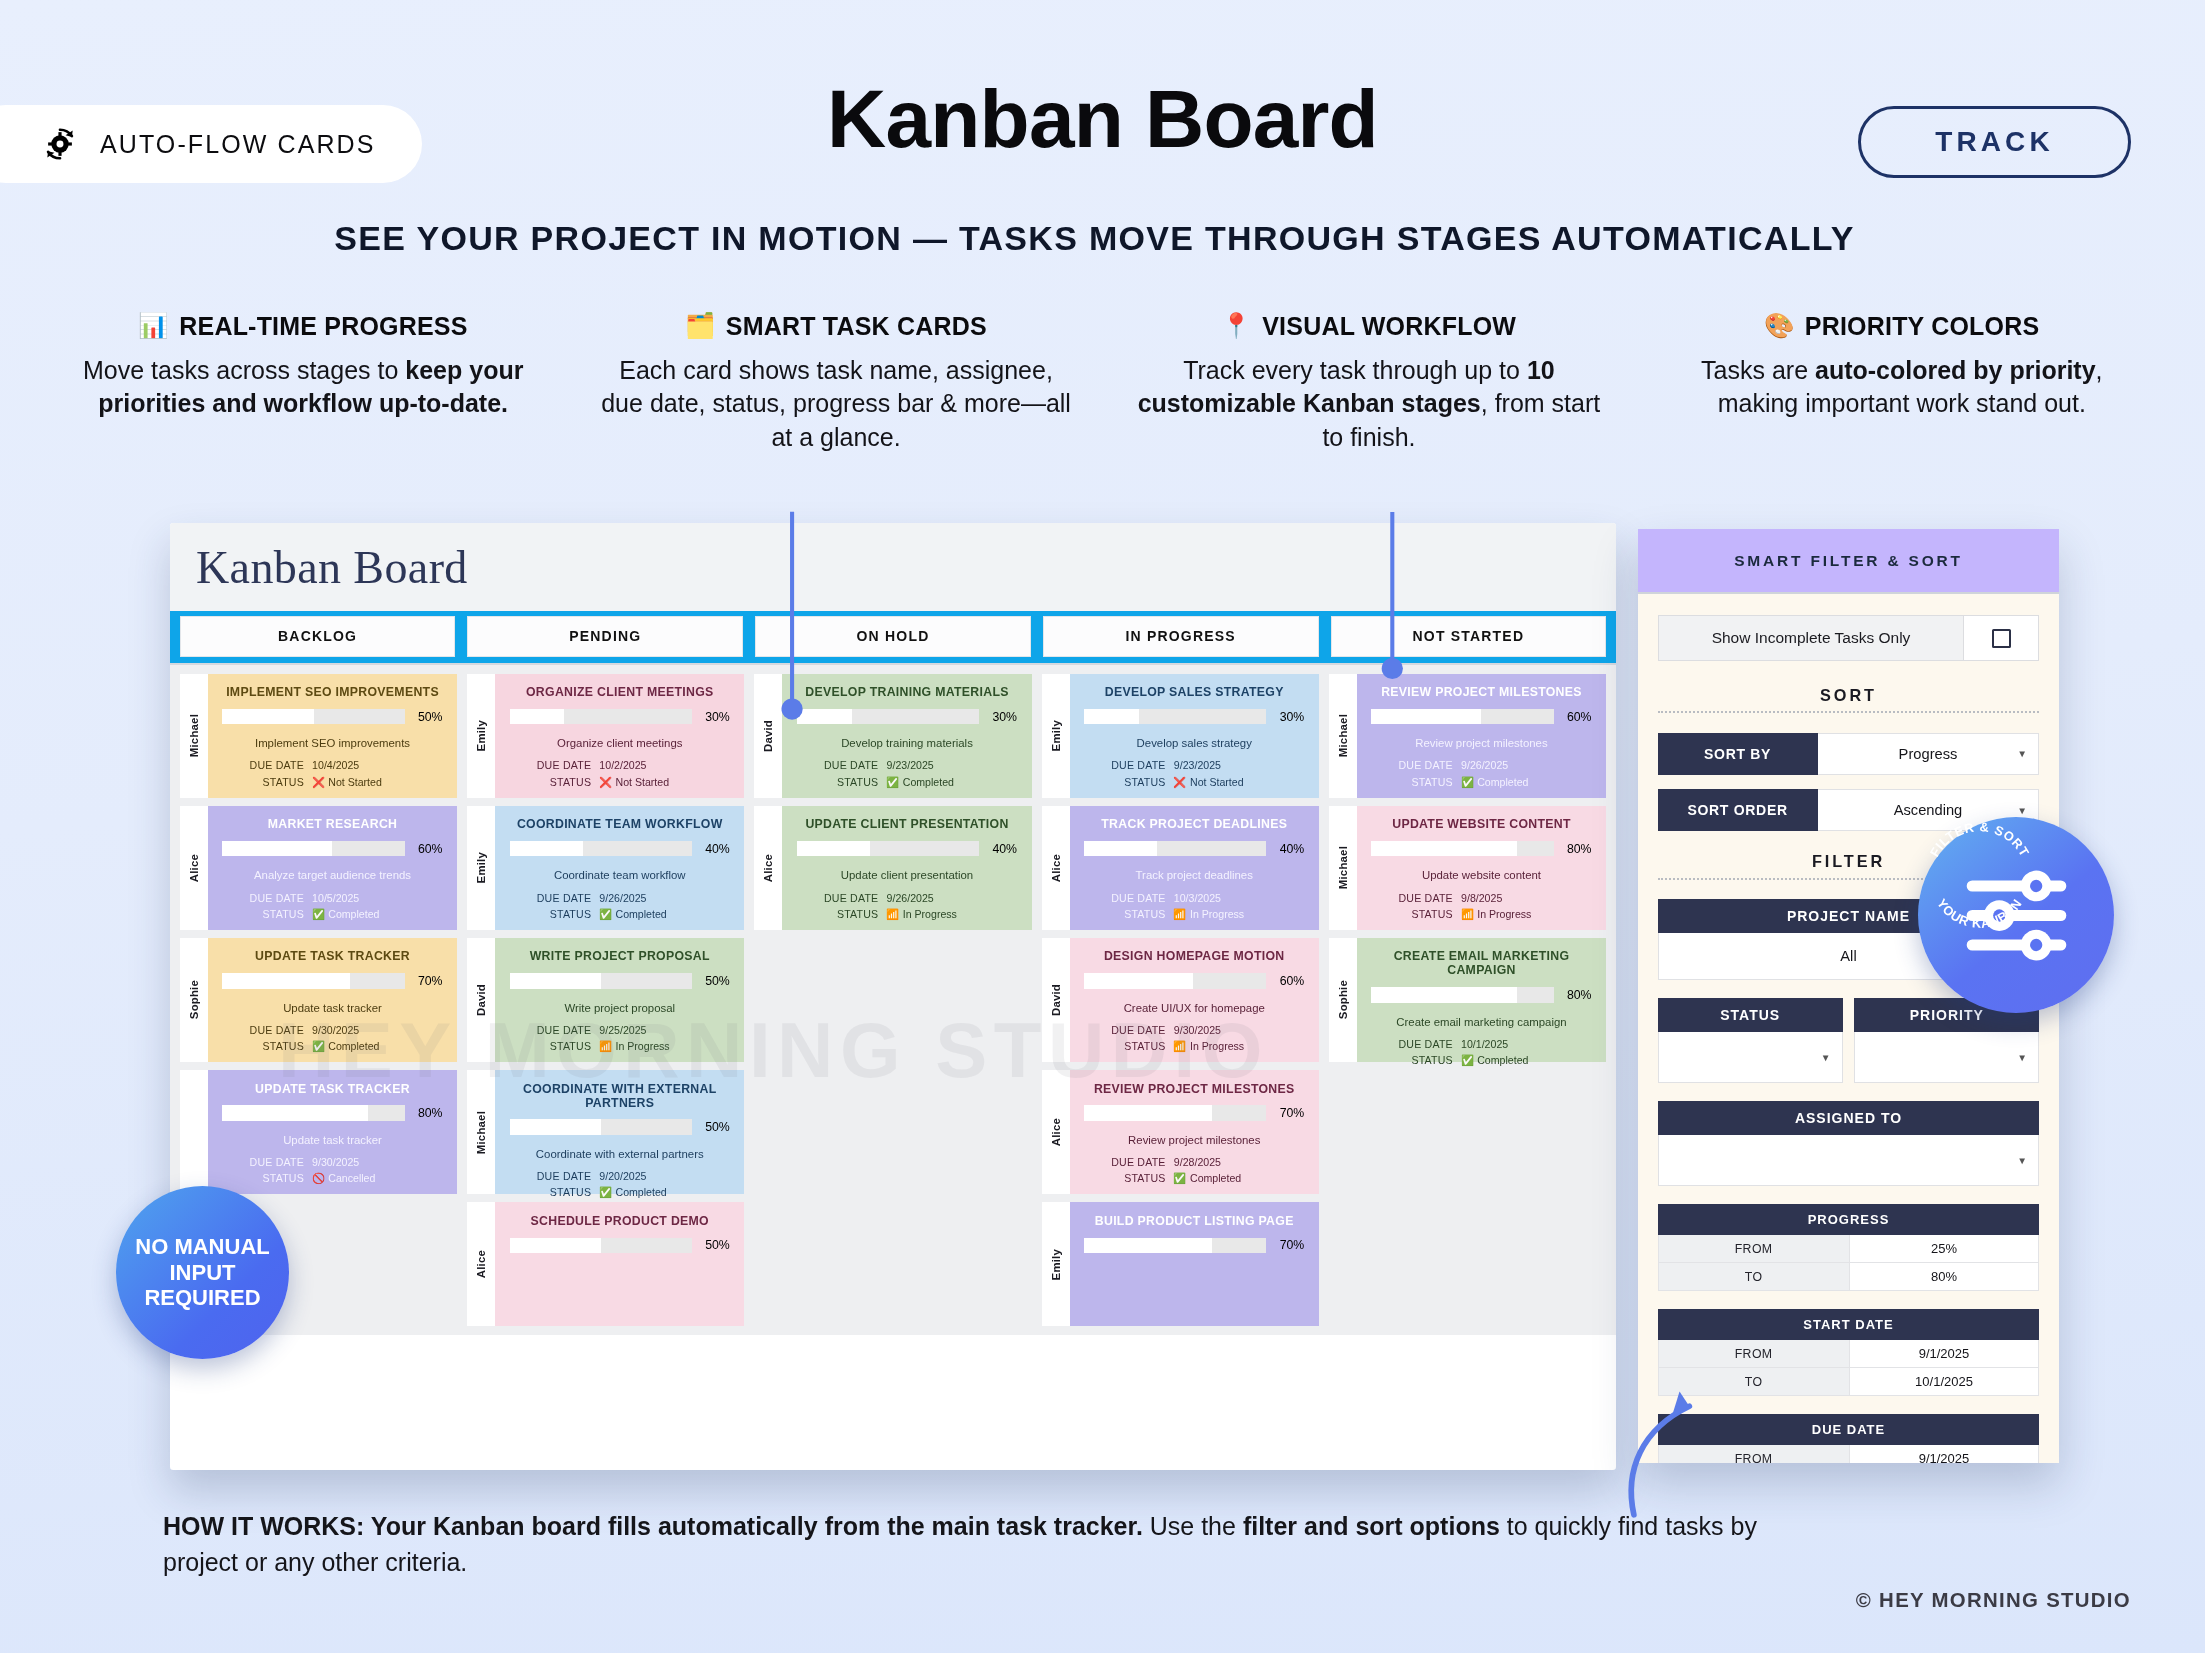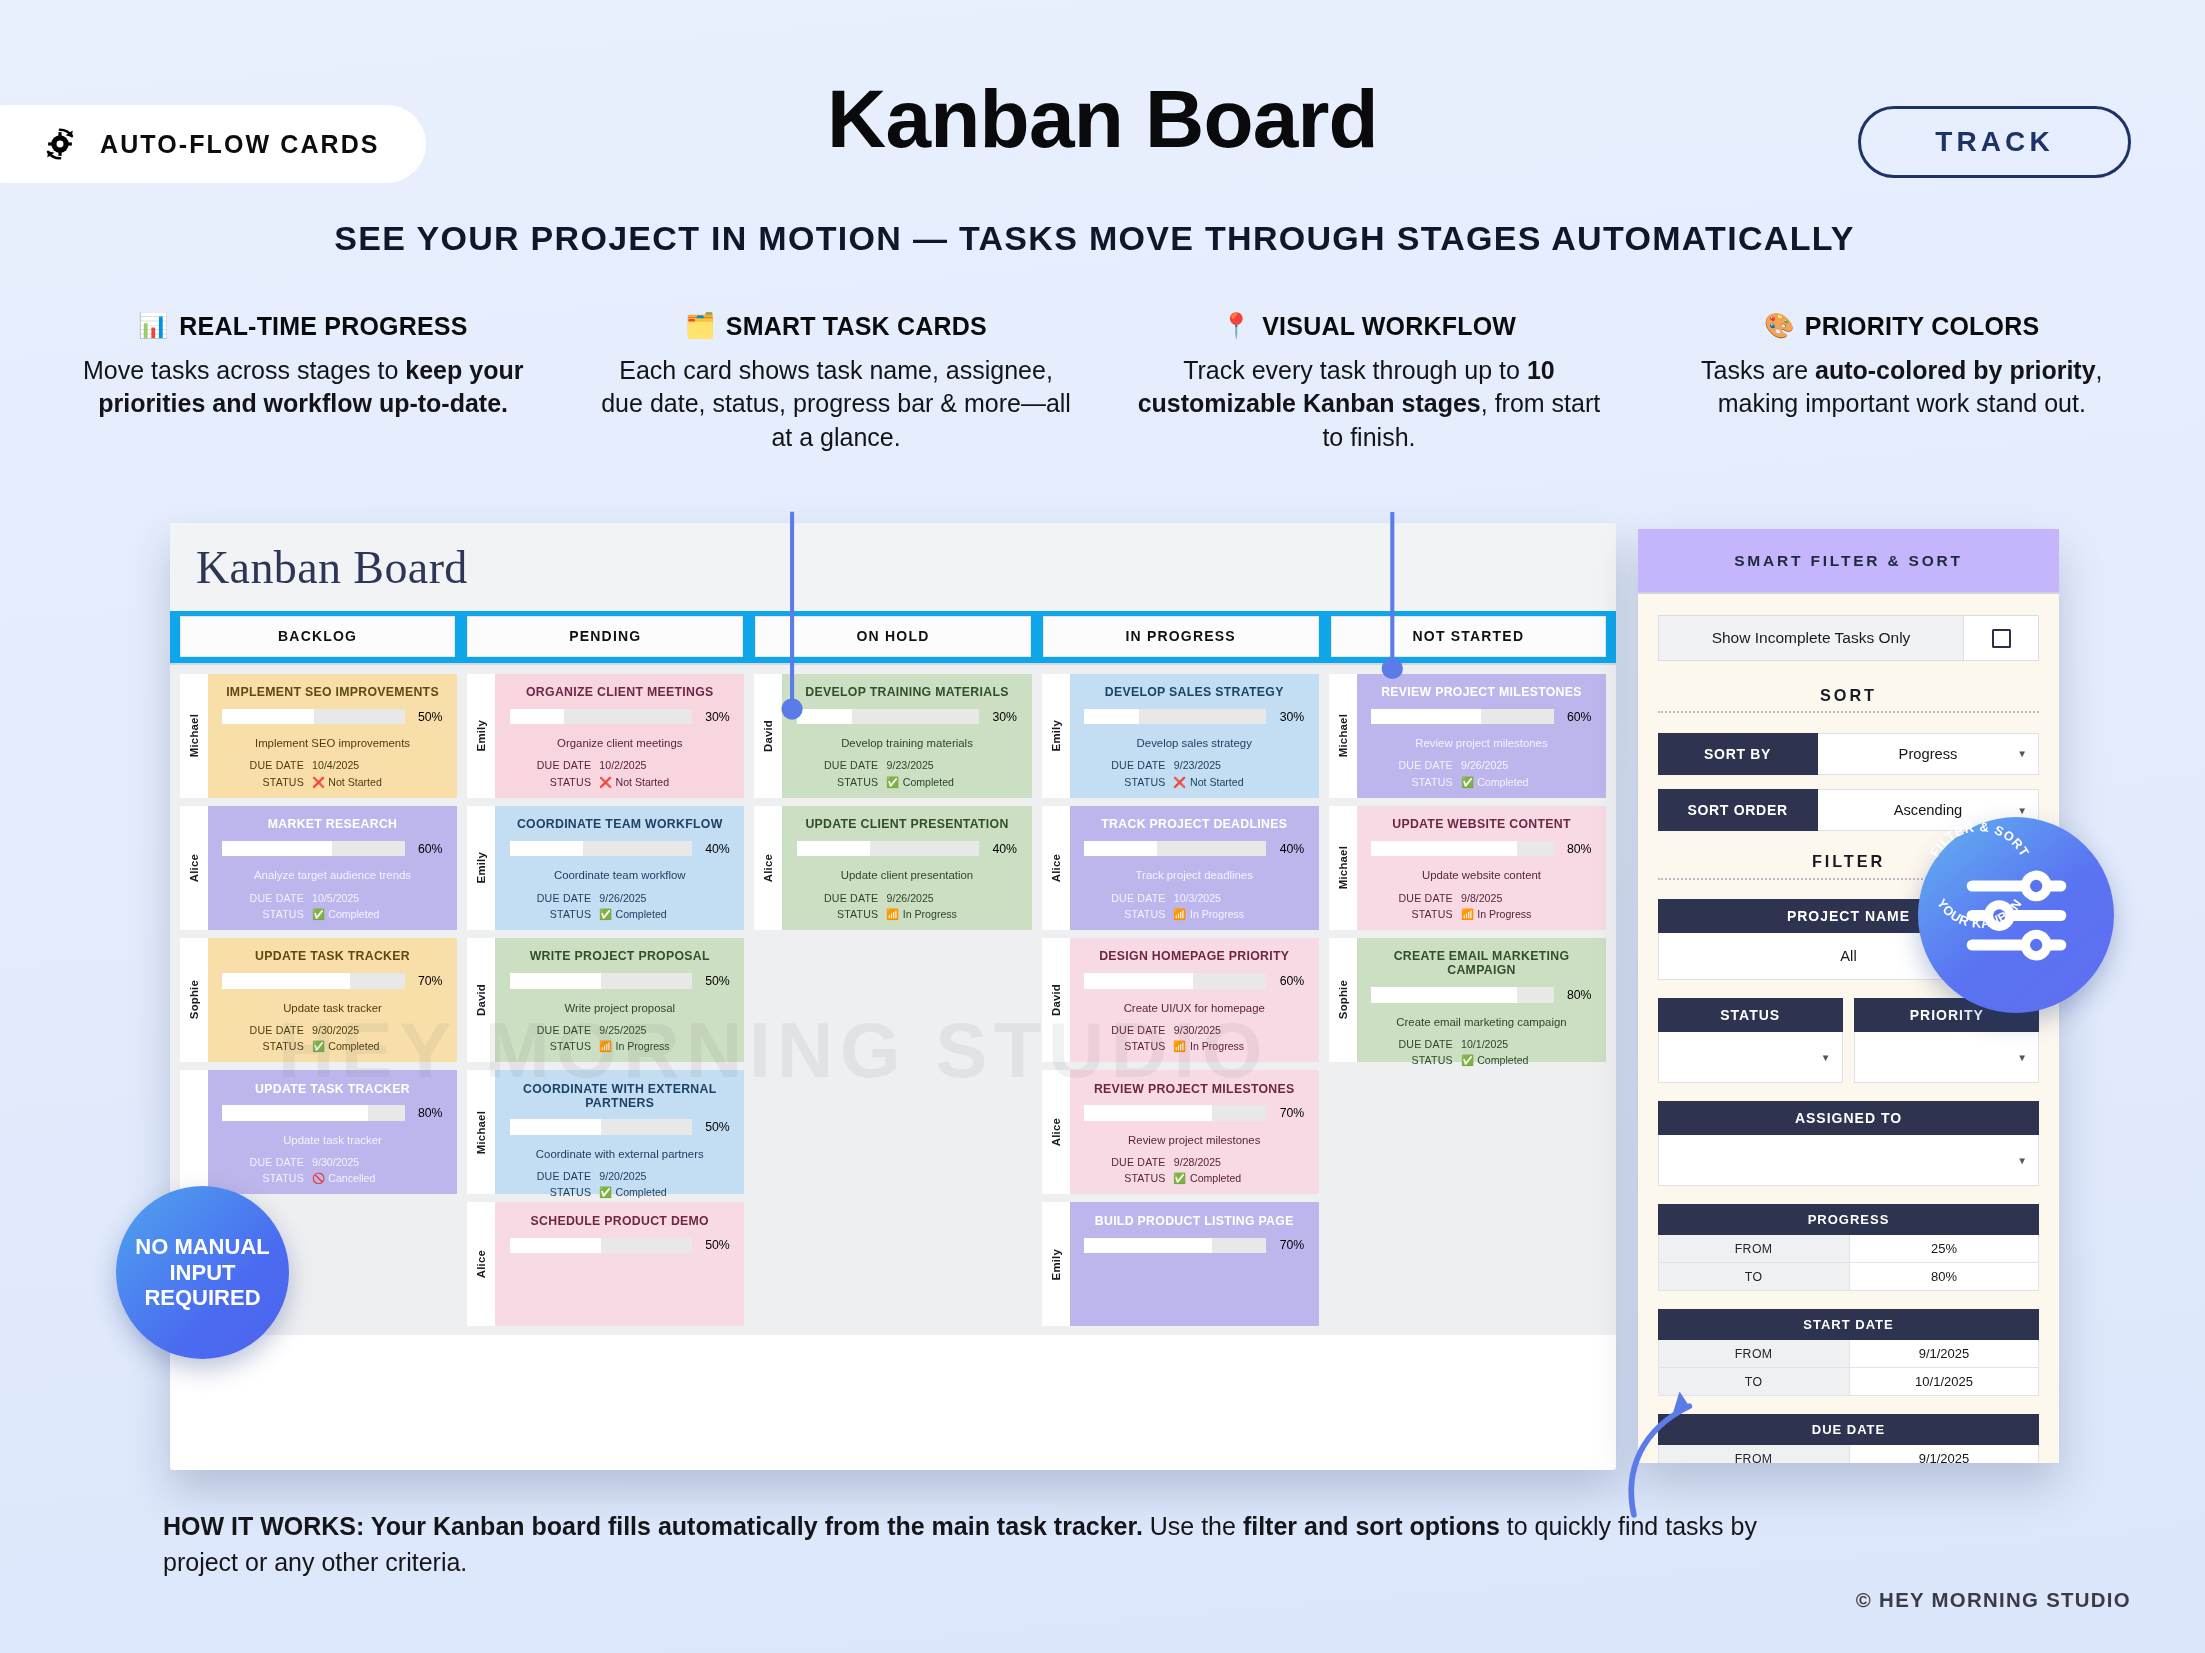--- a/index.html
+++ b/index.html
@@ -12,21 +12,21 @@
   }
 
   
   .badge-pill {
     position: absolute; left: -33px; top: 105px;
     height: 78px; padding: 0 46px 0 74px;
     background: #ffffff; border-radius: 39px;
     display: flex; align-items: center; gap: 21px;
   }
   .badge-pill .label {
-    font-size: 25px; font-weight: 700; letter-spacing: 2.1px; color: #0c0c0f;
+    font-size: 25px; font-weight: 400; letter-spacing: 2.1px; color: #0c0c0f;
   }
   .gear-ico { width: 38px; height: 38px; flex: none; }
 
   .main-title {
     position: absolute; left: 0; right: 0; top: 78px;
     text-align: center; font-size: 82px; font-weight: 800;
     color: #0a0a0d; letter-spacing: -0.8px; line-height: 1;
   }
 
   .track-btn {
@@ -685,21 +685,21 @@
               </div>
             </div>
           </div>
         </div>
         <div class="cardslot">
           <div class="card c-pinklt">
             <div class="assignee">
               <span>David</span>
             </div>
             <div class="card-body">
-              <div class="card-title">DESIGN HOMEPAGE PRIORITY</div>
+              <div class="card-title">DESIGN HOMEPAGE MOTION</div>
               <div class="prow">
                 <div class="ptrack">
                   <div class="pfill" style="width:60%"></div>
                 </div>
                 <div class="ppct">60%</div>
               </div>
               <div class="card-desc">Create UI/UX for homepage</div>
               <div class="meta">
                 <div class="meta-row">
                   <span class="meta-k">DUE DATE</span>

